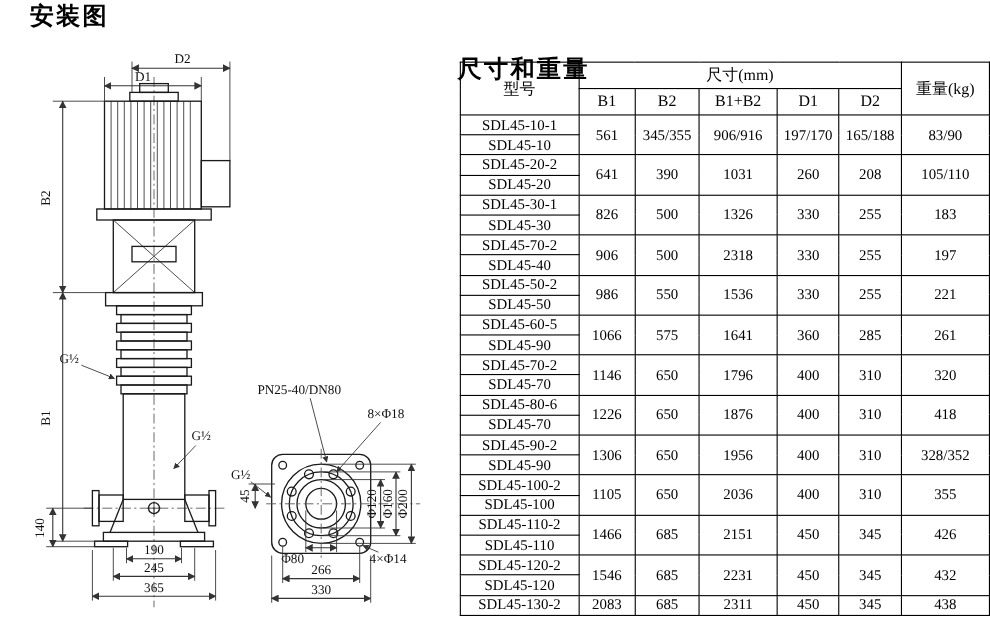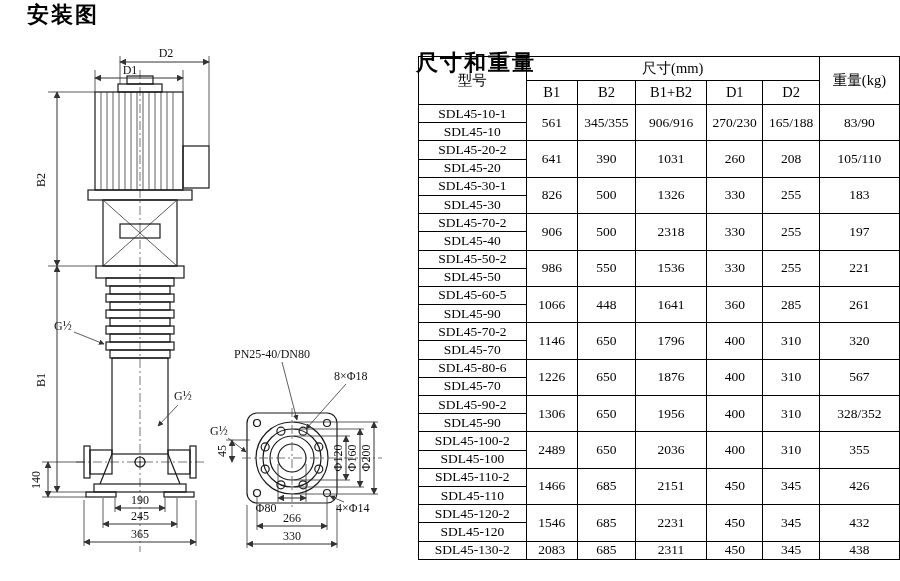--- a/index.html
+++ b/index.html
@@ -209,21 +209,21 @@
         <th style="width:52px">D1</th>
         <th style="width:52px">D2</th>
       </tr>
     </thead>
     <tbody>
         <tr>
           <td class="model-cell">SDL45-10-1</td>
           <td rowspan="2">561</td>
           <td rowspan="2">345/355</td>
           <td rowspan="2">906/916</td>
-          <td rowspan="2">270/230</td>
+          <td rowspan="2">197/170</td>
           <td rowspan="2">165/188</td>
           <td rowspan="2">83/90</td>
         </tr>
         <tr>
           <td class="model-cell">SDL45-10</td>
         </tr>
         <tr>
           <td class="model-cell">SDL45-20-2</td>
           <td rowspan="2">641</td>
           <td rowspan="2">390</td>
@@ -267,21 +267,21 @@
           <td rowspan="2">330</td>
           <td rowspan="2">255</td>
           <td rowspan="2">221</td>
         </tr>
         <tr>
           <td class="model-cell">SDL45-50</td>
         </tr>
         <tr>
           <td class="model-cell">SDL45-60-5</td>
           <td rowspan="2">1066</td>
-          <td rowspan="2">448</td>
+          <td rowspan="2">575</td>
           <td rowspan="2">1641</td>
           <td rowspan="2">360</td>
           <td rowspan="2">285</td>
           <td rowspan="2">261</td>
         </tr>
         <tr>
           <td class="model-cell">SDL45-90</td>
         </tr>
         <tr>
           <td class="model-cell">SDL45-70-2</td>
@@ -295,40 +295,40 @@
         <tr>
           <td class="model-cell">SDL45-70</td>
         </tr>
         <tr>
           <td class="model-cell">SDL45-80-6</td>
           <td rowspan="2">1226</td>
           <td rowspan="2">650</td>
           <td rowspan="2">1876</td>
           <td rowspan="2">400</td>
           <td rowspan="2">310</td>
-          <td rowspan="2">567</td>
+          <td rowspan="2">418</td>
         </tr>
         <tr>
           <td class="model-cell">SDL45-70</td>
         </tr>
         <tr>
           <td class="model-cell">SDL45-90-2</td>
           <td rowspan="2">1306</td>
           <td rowspan="2">650</td>
           <td rowspan="2">1956</td>
           <td rowspan="2">400</td>
           <td rowspan="2">310</td>
           <td rowspan="2">328/352</td>
         </tr>
         <tr>
           <td class="model-cell">SDL45-90</td>
         </tr>
         <tr>
           <td class="model-cell">SDL45-100-2</td>
-          <td rowspan="2">2489</td>
+          <td rowspan="2">1105</td>
           <td rowspan="2">650</td>
           <td rowspan="2">2036</td>
           <td rowspan="2">400</td>
           <td rowspan="2">310</td>
           <td rowspan="2">355</td>
         </tr>
         <tr>
           <td class="model-cell">SDL45-100</td>
         </tr>
         <tr>

